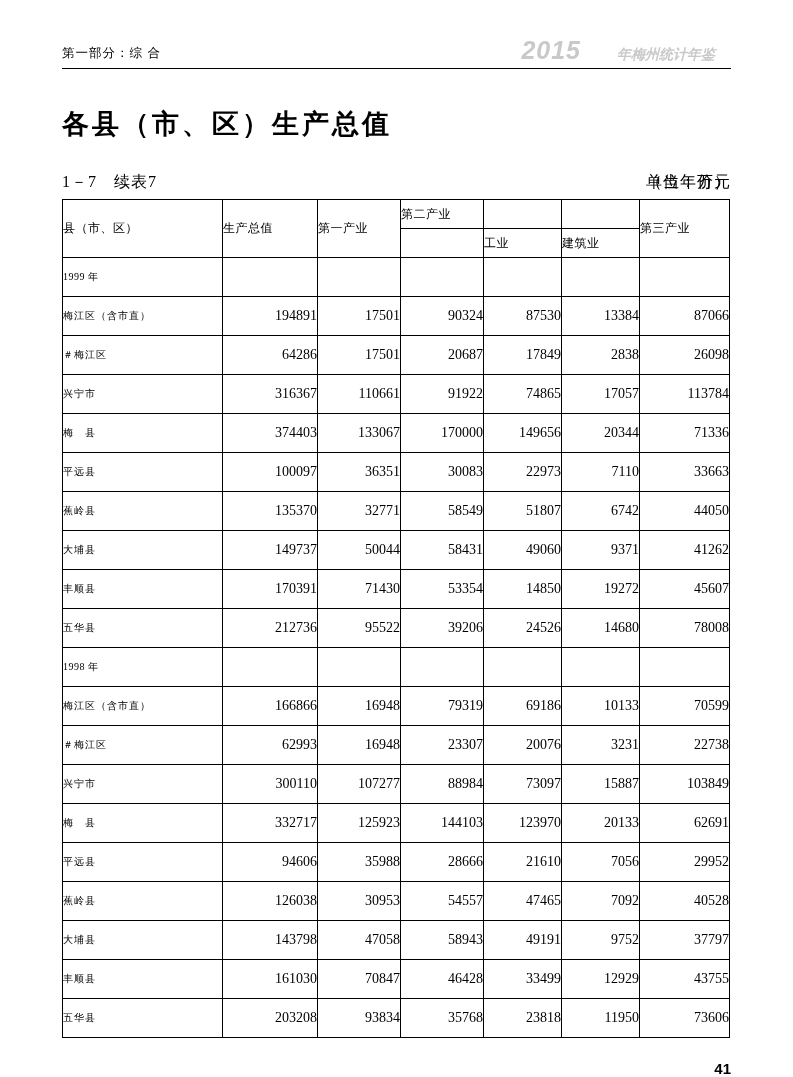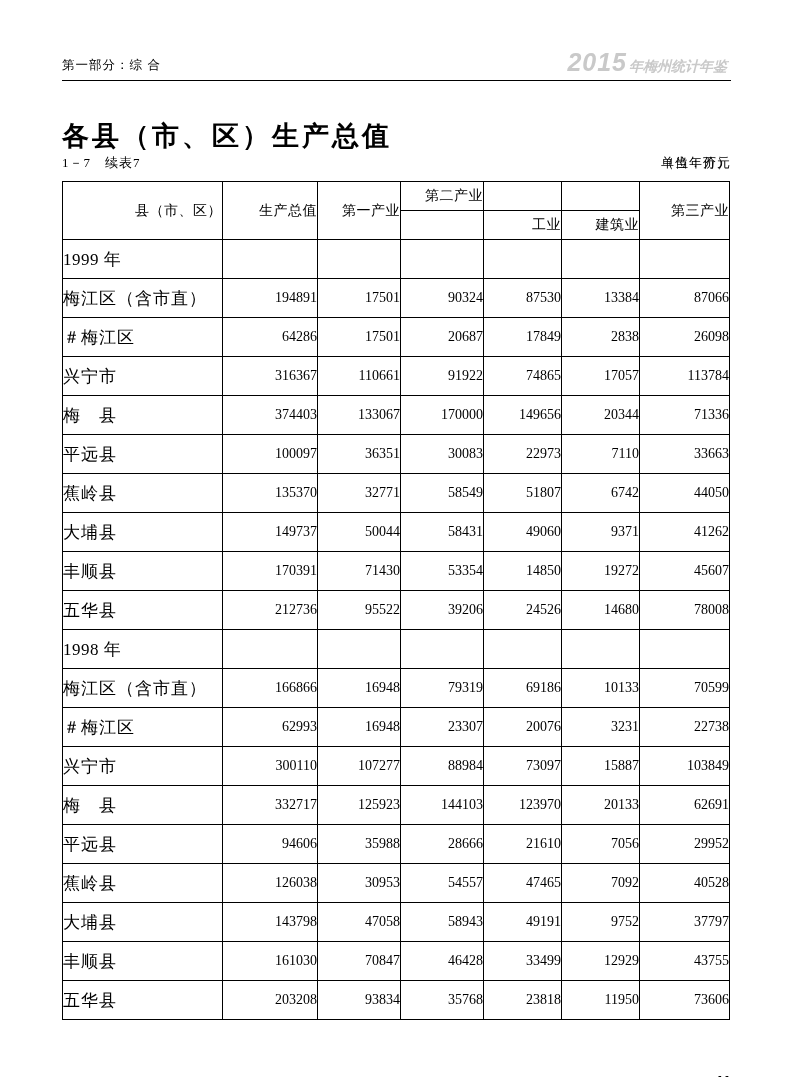--- a/index.html
+++ b/index.html
@@ -19,41 +19,42 @@
     position: relative;
     width: 793px;
     height: 1077px;
     box-sizing: border-box;
     padding: 0 62px;
   }
   
   .header {
     position: relative;
     height: 34px;
-    margin-top: 46px;
+    margin-top: 34px;
     border-bottom: 1.5px solid #000;
   }
   .header-left {
     position: absolute;
     left: 0;
     bottom: 6px;
     font-size: 12.5px;
     letter-spacing: 1px;
     font-family: "Liberation Sans", "DejaVu Sans", sans-serif;
   }
   .header-right {
     position: absolute;
-    right: 4px;
+    right: 16px;
     bottom: 3px;
     display: flex;
     align-items: baseline;
     color: #c9c9c9;
     font-style: italic;
     font-family: "Liberation Sans", "DejaVu Sans", sans-serif;
     font-weight: bold;
+    gap: 34px;
   }
   .header-year {
     font-size: 25px;
     letter-spacing: 1px;
   }
   .header-book {
     font-size: 14px;
     letter-spacing: 0px;
     margin-left: 2px;
   }
@@ -62,22 +63,23 @@
     text-align: left;
     font-size: 27px;
     font-weight: bold;
     letter-spacing: 3px;
     margin-top: 37px;
     font-family: "Liberation Serif", "DejaVu Serif", serif;
   }
   
   .caption-row {
     position: relative;
+    margin-top: 30px;
     height: 20px;
-    font-size: 13px;
+    font-size: 16px;
   }
   .cap-left { position: absolute; left: 0; top: 0; letter-spacing: 1px;}
   .cap-center {
     position: absolute;
     left: 0; right: 0;
     text-align: right;
     top: 0;
     letter-spacing: 1px;
   }
   .cap-right { position: absolute; right: 0; top: 0; letter-spacing: 1px; text-align: center;}
@@ -90,32 +92,32 @@
     font-size: 13.5px;
   }
   table.data td, table.data th {
     border: 1px solid #000;
     padding: 0;
     font-weight: normal;
     vertical-align: middle;
   }
   
   .hdr {
-    text-align: right;
+    text-align: left;
     height: 28px;
-    font-size: 14px;
+    font-size: 12px;
     letter-spacing: 0.5px;
   }
   .hdr-tall { height: 56px; }
   .hdr-blank { border-top: none; }
   
   td.label {
     height: 38px;
     text-align: left;
-    font-size: 17px;
+    font-size: 10px;
   }
   td.num {
     height: 38px;
     text-align: right;
     padding-right: 9px;
     font-size: 14px;
     font-family: "Liberation Serif", "DejaVu Serif", serif;
   }
   .indent-year { padding-left: 14px; letter-spacing: 0.5px; }
   .indent-1 { padding-left: 28px; letter-spacing: 1px;}

